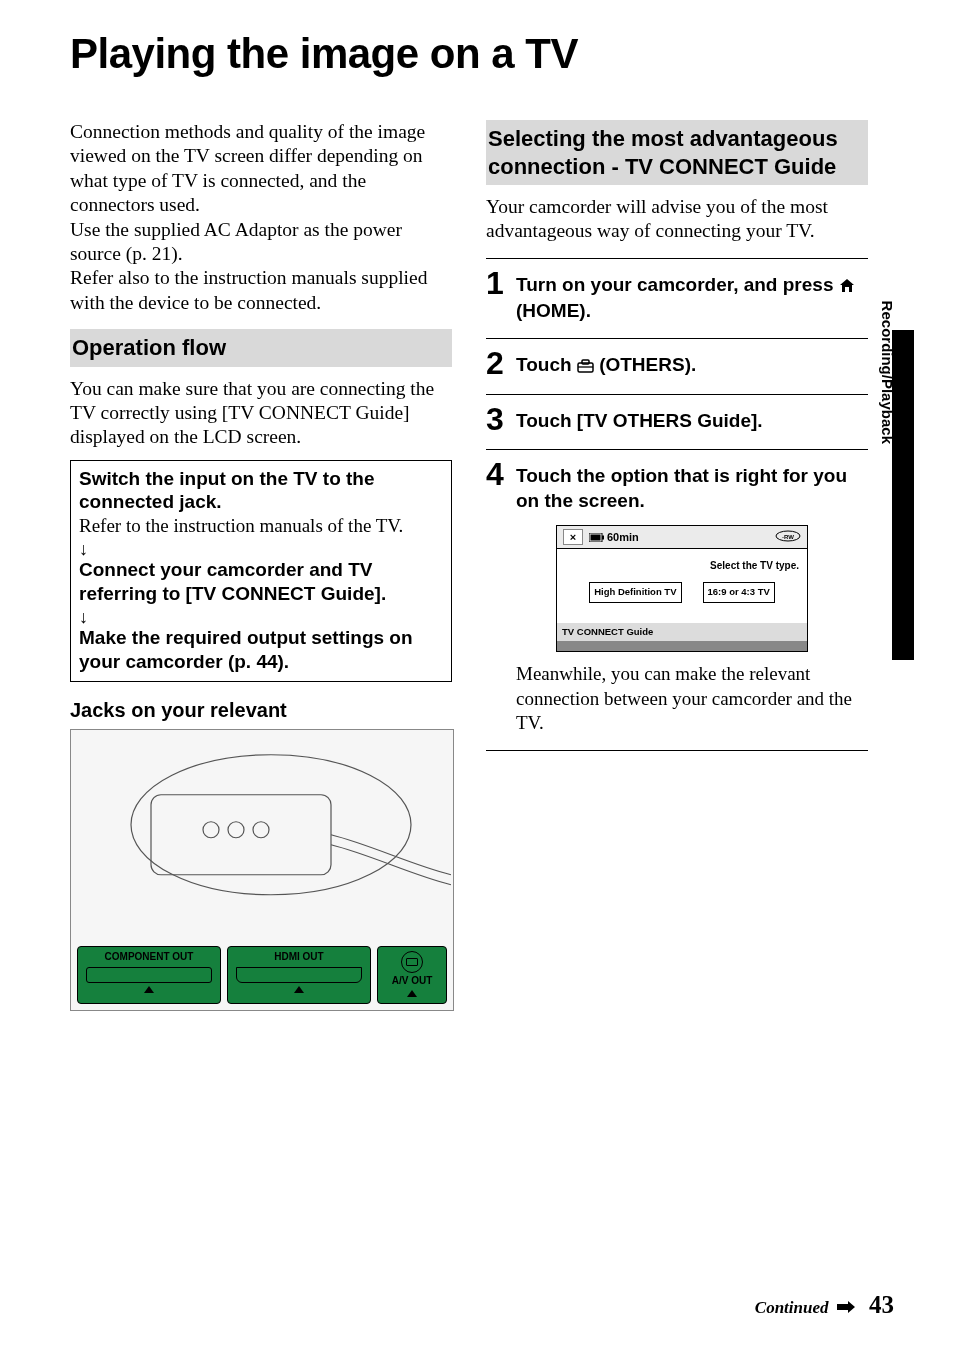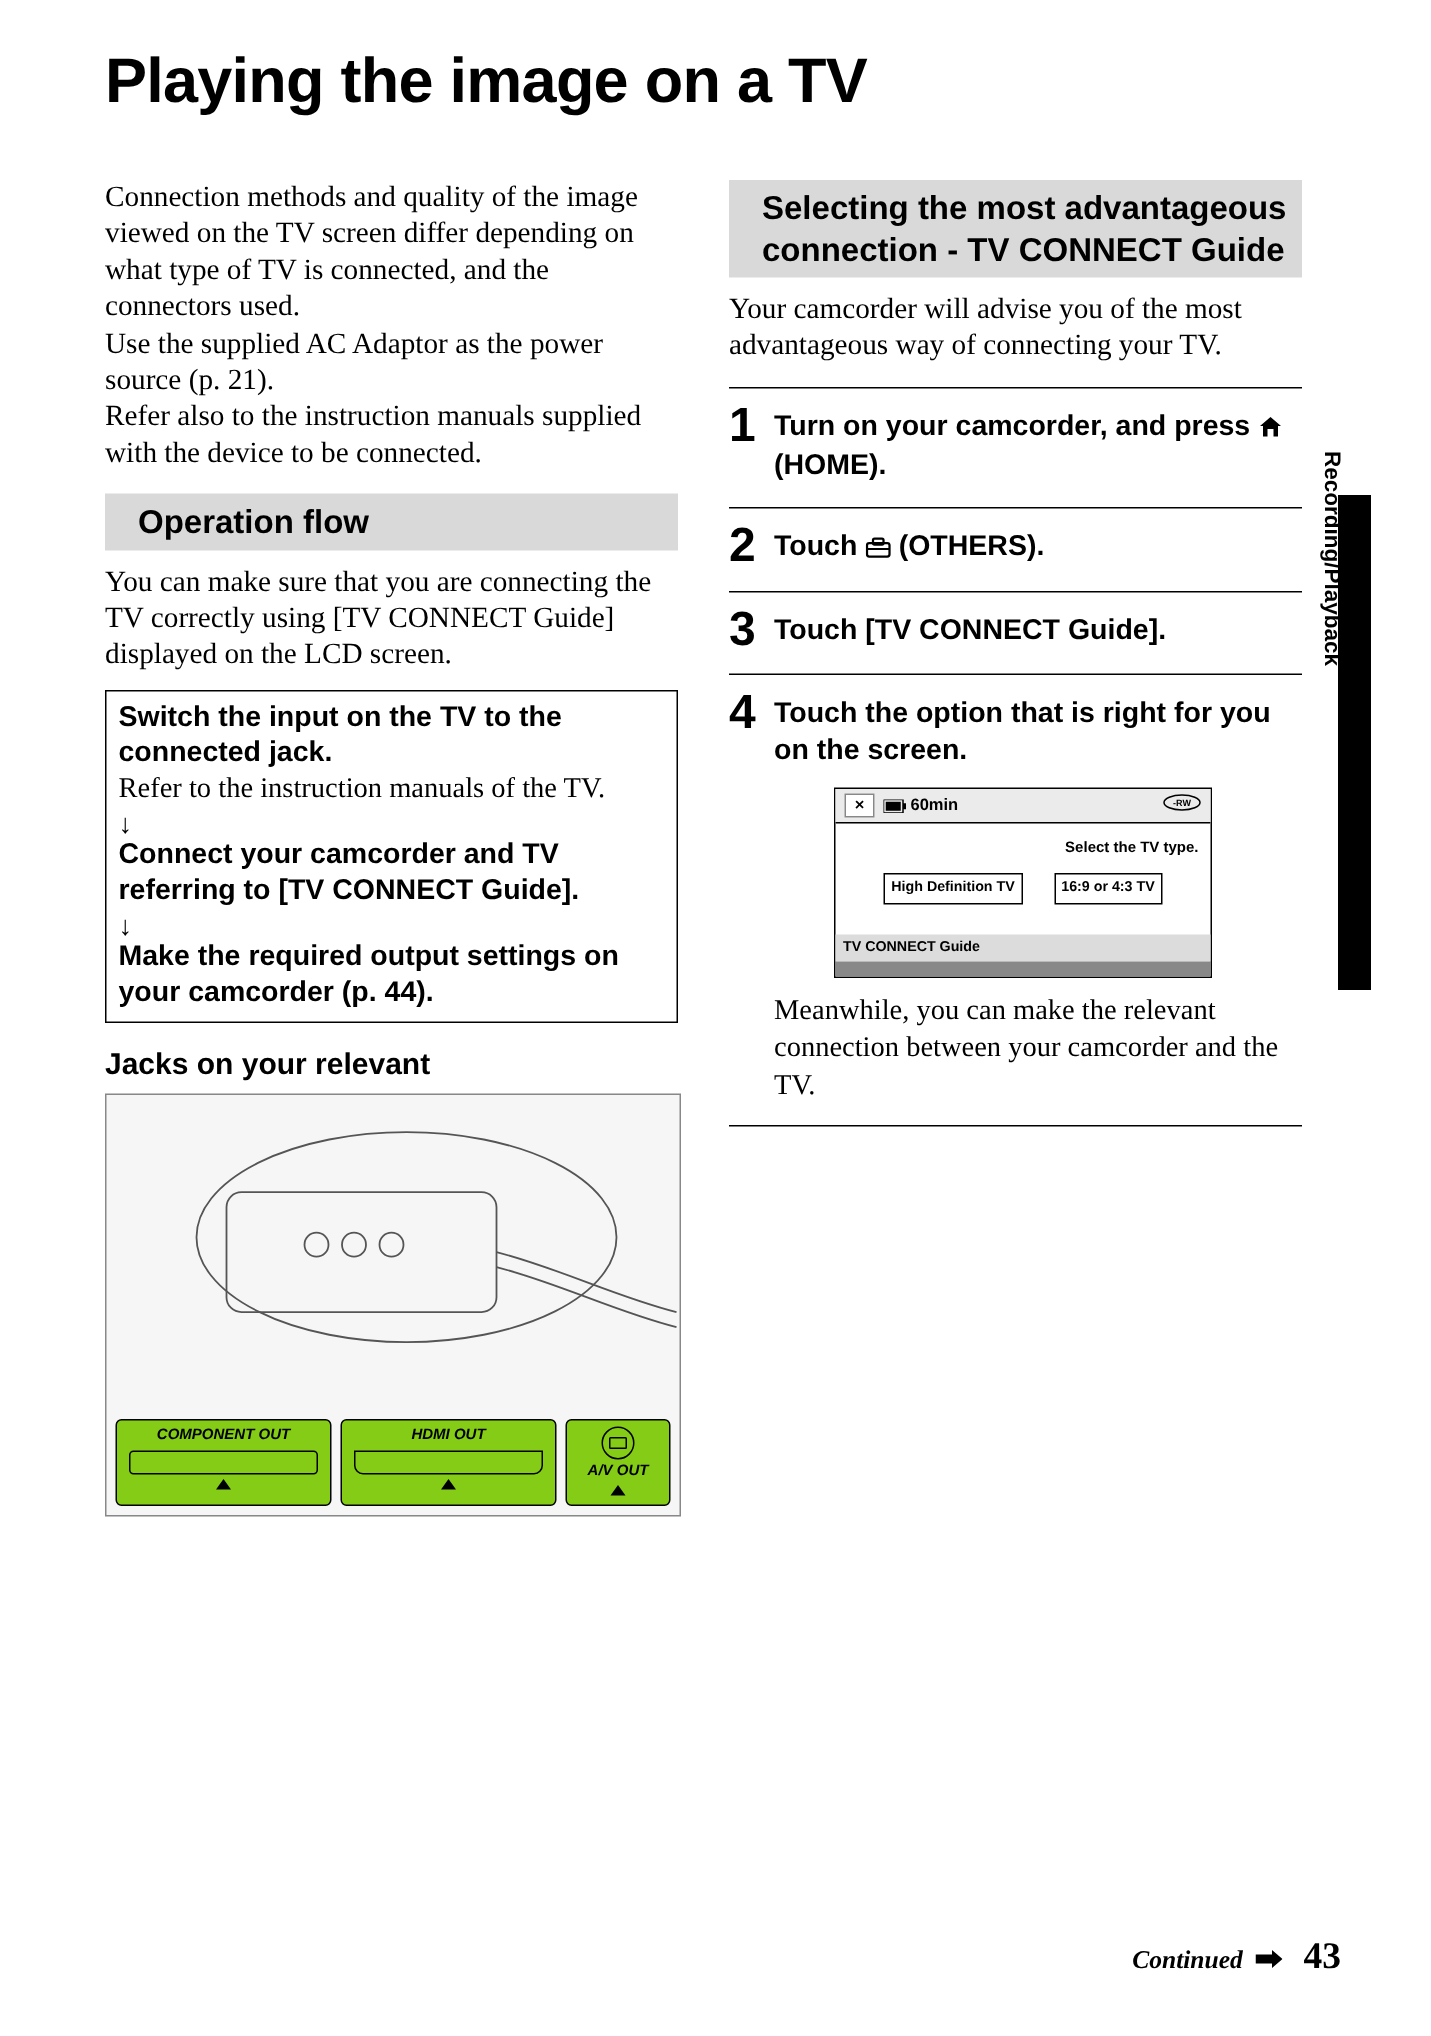--- a/index.html
+++ b/index.html
@@ -56,21 +56,21 @@
     line-height: 1.25;
   }
   .col-right {
     width: 382px;
   }
   .section-head {
     font-family: Arial, Helvetica, sans-serif;
     font-weight: bold;
     font-size: 22px;
     background: #d9d9d9;
-    padding: 5px 8px 5px 22px;
+    padding: 5px 8px 5px 2px;
     margin: 14px 0 10px 0;
     line-height: 1.25;
   }
   .box {
     border: 1px solid #000;
     padding: 6px 8px 8px 8px;
     margin: 10px 0 10px 0;
     font-size: 19px;
     line-height: 1.25;
   }
@@ -134,22 +134,21 @@
   }
   .jack-box {
     border: 1.5px solid #000;
     border-radius: 4px;
     flex: 1;
     padding: 4px 2px 6px 2px;
     text-align: center;
     font-family: Arial, Helvetica, sans-serif;
     font-size: 10px;
     font-weight: bold;
-    background: #84cc16;
-    font-style: italic;
+    background: #15803d;
   }
   .jack-box .port {
     border: 1.5px solid #000;
     border-radius: 3px;
     height: 14px;
     margin: 4px 6px 0 6px;
   }
   .jack-small { flex: 0 0 64px; font-size: 10px; }
   .triangle-up {
     width: 0; height: 0;
@@ -307,21 +306,21 @@
                 <rect x="1" y="4" width="15" height="9" rx="1.5" fill="none" stroke="#000" stroke-width="1.5"></rect>
                 <rect x="5" y="1" width="7" height="4" rx="1" fill="none" stroke="#000" stroke-width="1.5"></rect>
                 <line x1="1" y1="8" x2="16" y2="8" stroke="#000" stroke-width="1.3"></line>
               </svg></span><span> (OTHERS).</span>
         </div>
       </div>
 
       <hr class="rule">
       <div class="step">
         <div class="step-num">3</div>
-        <div class="step-text">Touch [TV CONNECT Guide].</div>
+        <div class="step-text">Touch [TV OTHERS Guide].</div>
       </div>
 
       <hr class="rule">
       <div class="step">
         <div class="step-num">4</div>
         <div class="step-text">
           <span>Touch the option that is right for you on the screen.</span>
 
           <div class="screen-box">
             <div class="screen-top">

